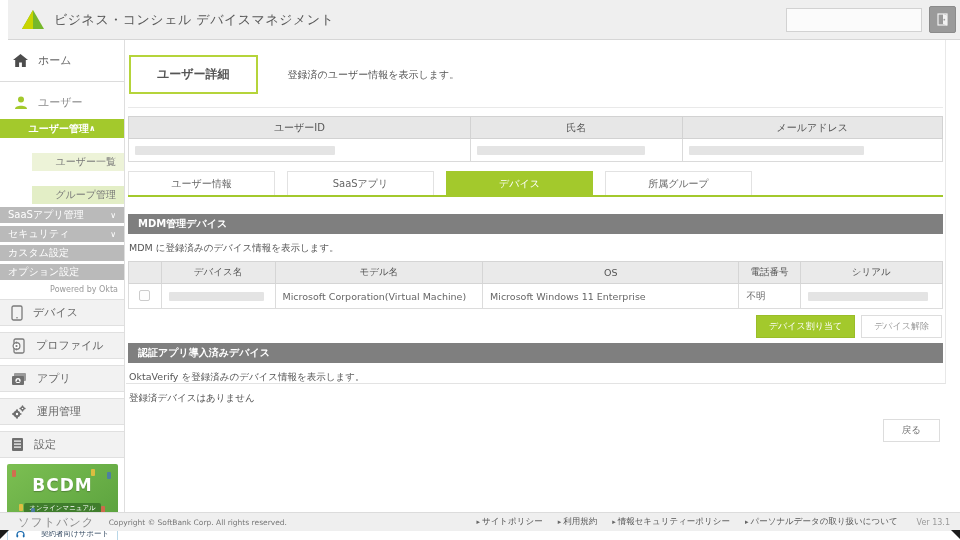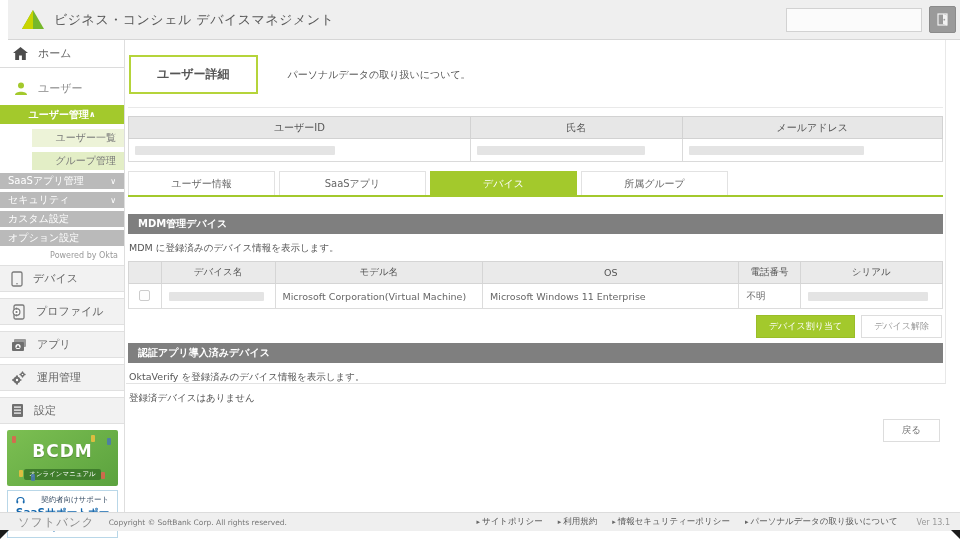--- a/index.html
+++ b/index.html
@@ -10,28 +10,28 @@
   .logo { margin:0 10px 0 14px; display:flex; }
   .app-title { font-size:13px; color:#595959; letter-spacing:.5px; }
   .account-box { position:absolute; right:46px; top:8px; width:136px; height:24px;
     background:#fbfbfb; border:1px solid #d2d2d2; font-size:11px; padding:0 6px; color:#555; }
   .logout-btn { position:absolute; right:12px; top:6px; width:27px; height:27px;
     background:#9a9a9a; border:1px solid #8b8b8b; border-radius:2px;
     display:flex; align-items:center; justify-content:center; cursor:pointer; }
 
   .sidebar { position:absolute; top:40px; left:0; width:125px; height:472px;
     background:#fff; border-right:1px solid #dedede; }
-  .side-home { height:28px; border-bottom:1px solid #dcdcdc; display:flex;
+  .side-home { height:42px; border-bottom:1px solid #dcdcdc; display:flex;
     align-items:center; gap:10px; padding-left:13px; font-size:11px; color:#666; cursor:pointer; }
   .side-user { display:flex; align-items:center; gap:10px; padding:13px 0 9px 14px;
     font-size:11px; color:#8a8a8a; cursor:pointer; }
   .green-bar { background:#a3c92c; color:#fff; font-size:10px; font-weight:bold;
     height:19px; display:flex; align-items:center; justify-content:center;
     padding:0 8px; cursor:pointer; }
-  .sub-item { margin:5px 0 0 32px; background:#edf3d8; color:#777; font-size:10px;
+  .sub-item { margin:15px 0 0 32px; background:#edf3d8; color:#777; font-size:10px;
     height:18px; display:flex; align-items:center; justify-content:flex-end;
     padding-right:8px; cursor:pointer; }
   .sub-item.alt { background:#e3eec6; }
   .gray-bar { margin-top:3px; background:#bababa; color:#fff; font-size:10px;
     height:16px; display:flex; align-items:center; justify-content:space-between;
     padding:0 8px; cursor:pointer; }
   .chev { font-size:8px; }
   .powered { text-align:right; font-size:8px; color:#999; padding:5px 6px 5px 0; }
   .side-block { height:27px; margin-bottom:6px; background:#f2f2f2;
     border-top:1px solid #e0e0e0; border-bottom:1px solid #e0e0e0;
@@ -63,21 +63,21 @@
   table { border-collapse:collapse; width:100%; }
   .user-table { margin-top:8px; font-size:10px; }
   .user-table th { background:#e7e7e7; border:1px solid #d2d2d2; height:22px;
     font-weight:normal; color:#555; }
   .user-table td { border:1px solid #dadada; height:23px; padding-left:6px; }
   .redact { height:9px; background:#e4e4e4; border-radius:1px; }
 
   .tabs { display:flex; margin-top:9px; border-bottom:2px solid #a3c92c; }
   .tab { width:147px; height:24px; line-height:23px; text-align:center; font-size:10px;
     color:#666; background:#fff; border:1px solid #e2e2e2; border-bottom:none;
-    margin-right:4px; cursor:pointer; }
+    margin-right:12px; cursor:pointer; }
   .tab.active { background:#a3c92c; border-color:#a3c92c; color:#fff; }
 
   .section-bar { margin-top:17px; background:#7f7f7f; color:#fff; font-size:10px;
     font-weight:bold; height:20px; line-height:20px; padding-left:10px; }
   .section-desc { font-size:9.5px; color:#555; padding:8px 0 6px 1px; }
   .device-table { font-size:9.5px; }
   .device-table th { background:#eaeaea; border:1px solid #d5d5d5; height:22px;
     font-weight:normal; color:#555; }
   .device-table td { border:1px solid #dcdcdc; height:25px; padding-left:7px; color:#666; }
   .checkbox { display:inline-block; width:11px; height:11px; border:1px solid #ccc;
@@ -247,21 +247,21 @@
     </div>
     <div class="support-l2">SaaSサポートポータル</div>
 
   </div>
 </div>
 
 <div class="content">
 
   <div class="title-row">
     <div class="title-box">ユーザー詳細</div>
-    <div class="page-desc">パーソナルデータの取り扱いについて。</div>
+    <div class="page-desc">登録済のユーザー情報を表示します。</div>
   </div>
 
   <table class="user-table">
     <colgroup>
         <col style="width:42%">
         <col style="width:26%">
         <col style="width:32%">
       </colgroup>
     <tbody>
         <tr>

